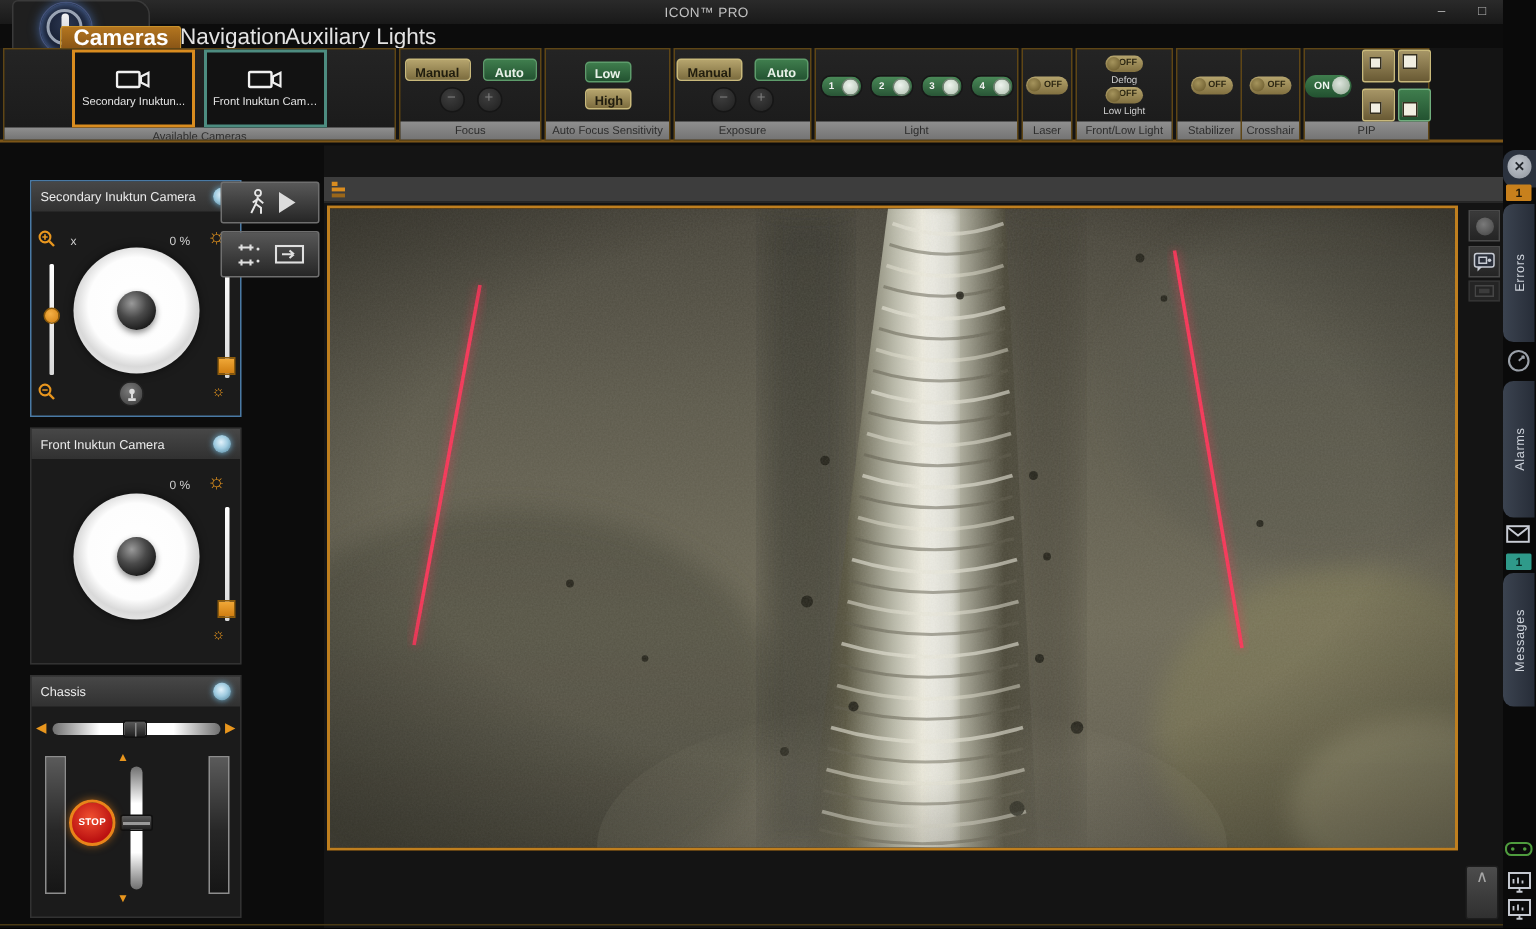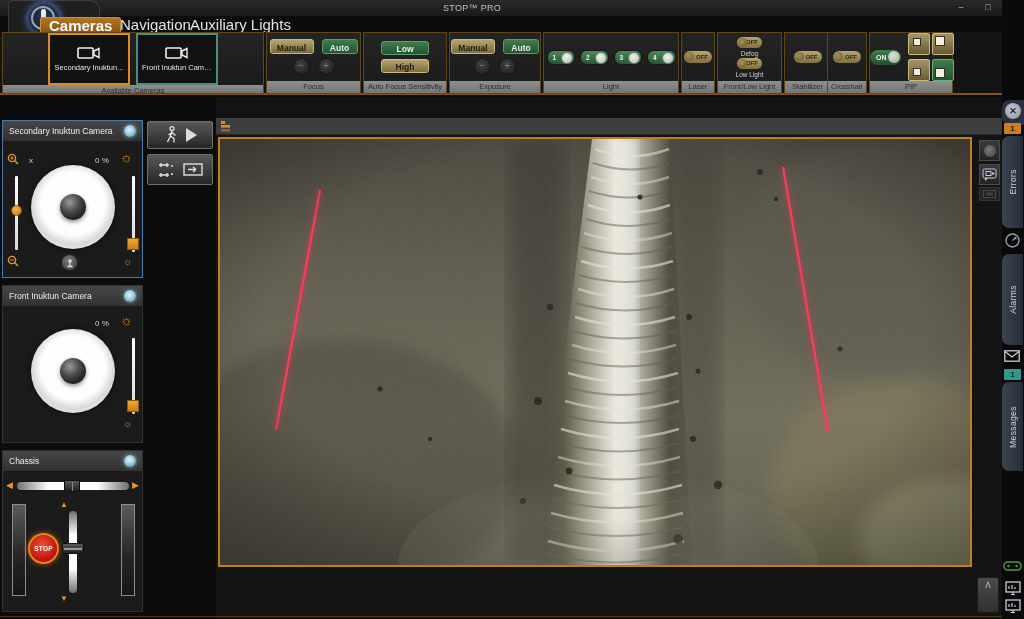--- a/index.html
+++ b/index.html
@@ -37,21 +37,21 @@
   .cambtn.sel-orange{border:2px solid #d98c1f;}
   .cambtn.sel-teal{border:2px solid #4d8c80;}
   .camlabel{font-size:7.5px;color:#e4e4e4;white-space:nowrap;overflow:hidden;text-overflow:ellipsis;max-width:70px;text-align:center;}
   .btnrow{display:flex;align-items:center;justify-content:center;gap:8px;margin:2px 0;}
   .btn-tan{background:linear-gradient(#b5a46d,#7c6c3e);border:1px solid #c9b97b;border-radius:3px;color:#211d0e;
      font-size:8.5px;font-weight:bold;text-align:center;}
   .btn-green{background:linear-gradient(#3f7d4d,#235331);border:1px solid #5d9c6b;border-radius:3px;color:#e9f2e9;
      font-size:8.5px;font-weight:bold;text-align:center;}
   .sz-btn{width:44px;height:15px;line-height:14px;}
   .sz-btn2{width:36px;height:15px;line-height:14px;}
-  .sz-btn3{width:48px;height:14px;line-height:13px;}
+  .sz-btn3{width:31px;height:14px;line-height:13px;}
   .circlebtn{width:15px;height:15px;border-radius:50%;background:radial-gradient(circle at 40% 35%,#3e3e3e,#1f1f1f);
      border:1px solid #161616;color:#7d7d7d;font-size:10px;line-height:13px;text-align:center;}
   .lightpill{width:29px;height:13px;border-radius:7px;background:linear-gradient(#4a8a58,#295536);border:1px solid #171717;
      position:relative;display:flex;align-items:center;margin:0 2.5px;}
   .lightnum{font-size:6.5px;font-weight:bold;color:#f2f2f2;margin-left:5px;}
   .lightknob{position:absolute;right:1px;top:1px;width:10px;height:10px;border-radius:50%;
      background:radial-gradient(circle at 42% 38%,#eef4ee,#aebfae);border:0.5px solid #6f8070;}
   .offpill{width:28px;height:12px;border-radius:6px;background:linear-gradient(#b6a56e,#817040);position:relative;
      display:flex;align-items:center;justify-content:flex-end;padding-right:4px;font-size:6px;font-weight:bold;color:#2c2713;box-sizing:border-box;}
   .offknob{position:absolute;left:1px;top:1px;width:9px;height:9px;border-radius:50%;
@@ -59,21 +59,21 @@
   .onpill{width:36px;height:15px;border-radius:8px;background:linear-gradient(#3f7d4d,#225130);position:relative;
      display:flex;align-items:center;padding-left:6px;font-size:7px;font-weight:bold;color:#f0f5f0;box-sizing:border-box;}
   .onknob{position:absolute;right:1px;top:1px;width:12px;height:12px;border-radius:50%;
      background:radial-gradient(circle at 42% 38%,#dde5dd,#93a893);}
   .capt{font-size:6.5px;color:#cfcfcf;margin-top:1px;}
   .pipgrid{display:grid;grid-template-columns:20px 20px;grid-gap:4px;margin-left:7px;}
   .pipbtn{width:20px;height:20px;border:1px solid #c9b97b;border-radius:2px;background:linear-gradient(#a69566,#695a34);position:relative;}
   .pipbtn.green{background:linear-gradient(#3f7d4d,#235331);border-color:#6fae7d;}
   .pipsq{position:absolute;background:#f1eee1;border:1px solid #352f1f;}
   
-  .panel{left:2px;width:141px;background:#1b1b1b;}
+  .panel{left:20px;width:141px;background:#1b1b1b;}
   .phead{position:absolute;left:0;top:0;right:0;height:20px;background:linear-gradient(#474747,#313131);
      display:flex;align-items:center;padding:0 6px;font-size:8.5px;color:#ececec;}
   .pind{margin-left:auto;width:12px;height:12px;border-radius:50%;
      background:radial-gradient(circle at 45% 40%,#e2f2fb 0%,#9fcbe0 45%,#46788f 100%);box-shadow:0 0 4px #6fb3d6;}
   .vtrack{width:3px;background:linear-gradient(#ffffff,#d8d8d8);border-radius:1px;}
   .thumb-round{width:11px;height:11px;border-radius:50%;background:radial-gradient(circle at 40% 35%,#f5b045,#d07f12);border:1px solid #8a5a0c;}
   .thumb-square{width:12px;height:12px;background:linear-gradient(#f0a838,#cf7d10);border:1px solid #8a5a0c;}
   .joystick{border-radius:50%;
      background:radial-gradient(circle at 50% 46%,#ffffff 0%,#fdfdfd 52%,#d9d9d9 66%,#f2f2f2 84%,#e6e6e6 100%);
      box-shadow:0 0 6px rgba(0,0,0,.55);}
@@ -113,21 +113,21 @@
   .closecirc{left:1005px;top:103px;width:16px;height:16px;border-radius:50%;background:radial-gradient(circle at 45% 40%,#c3c8cf,#8e949d);
      color:#23272d;font-size:9px;font-weight:bold;text-align:center;line-height:16px;}
   .bottomline{left:0;top:616px;width:1002px;height:1px;background:#4a3a14;}
 </style>
 </head>
 <body>
 
 <div id="app">
 
   <div class="abs titlebar"></div>
-  <span class="abs apptitle">STOP™ PRO</span>
+  <span class="abs apptitle">ICON™ PRO</span>
   <span class="abs winbtn" style="left:952px">–</span>
   <span class="abs winbtn" style="left:979px">□</span>
   <span class="abs winbtn" style="left:1004px">✕</span>
 
   <div class="abs logo-tab"></div>
   <div class="abs logo-circle"></div>
   <div class="abs logo-ring"></div>
   <div class="abs logo-bar"></div>
 
   <div class="abs navtab active" style="left:40px">Cameras</div>

